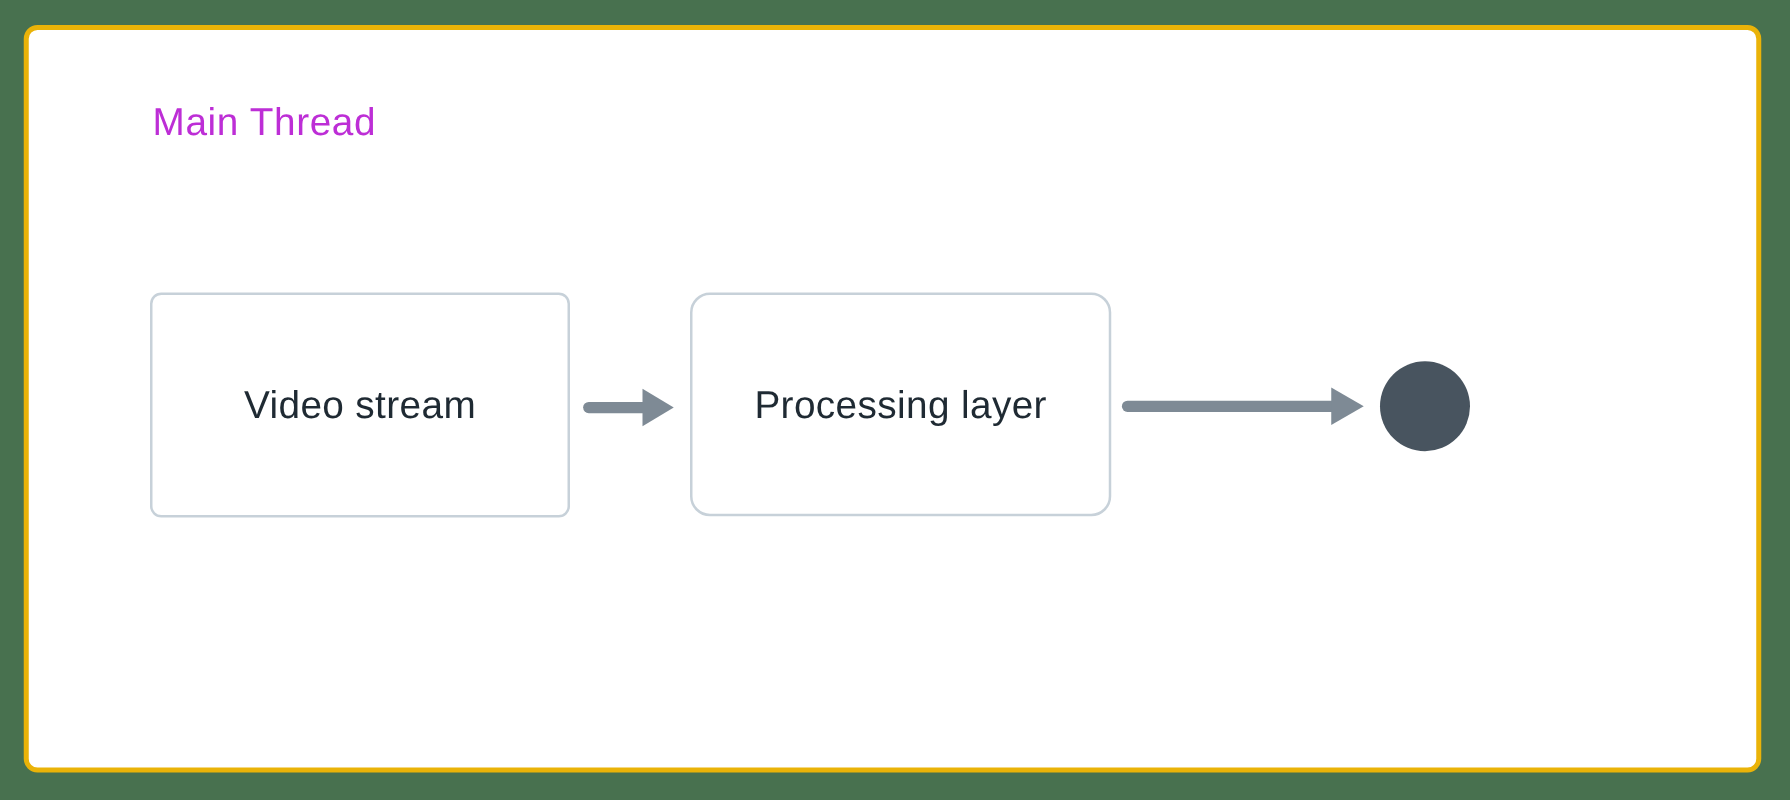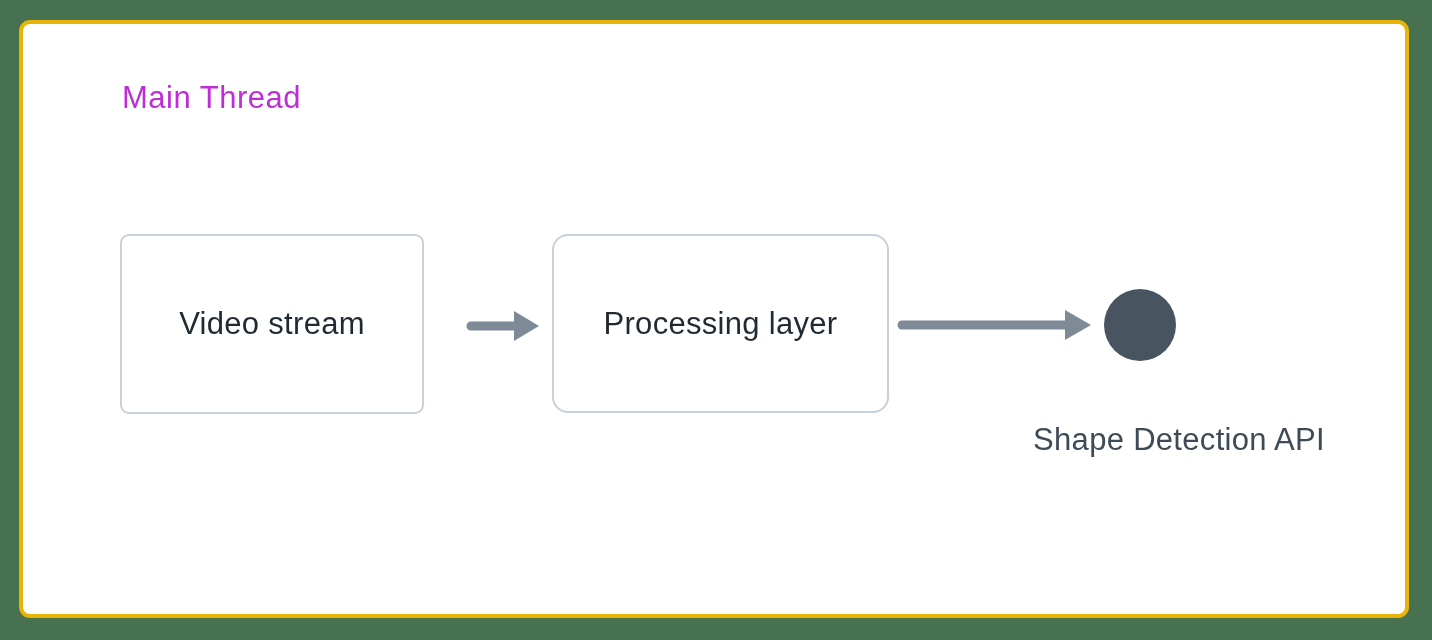--- a/index.html
+++ b/index.html
@@ -48,21 +48,21 @@
   }
   .node-box .node-label {
     font-size: 31px;
     letter-spacing: 0.3px;
     color: #1f2a33;
     white-space: nowrap;
   }
   #node-video-stream {
     left: 97px;
     top: 210px;
-    width: 304px;
+    width: 336px;
     height: 180px;
   }
   #node-processing-layer {
     left: 529px;
     top: 210px;
     width: 337px;
     height: 179px;
     border-radius: 16px;
   }
   .arrow-svg {
@@ -122,16 +122,15 @@
       <span class="node-label">Processing layer</span>
     </div>
 
     <svg class="arrow-svg" id="arrow-2" viewBox="0 0 200 38">
       <line x1="5" y1="19" x2="172" y2="19" stroke="#7e8a95" stroke-width="9" stroke-linecap="round"></line>
       <polygon points="168,4 194,19 168,34" fill="#7e8a95"></polygon>
     </svg>
 
     <div class="api-circle"></div>
 
-    <div class="circle-label">Shape Detection API</div>
 
   </div>
 </div>
 
 </body></html>

